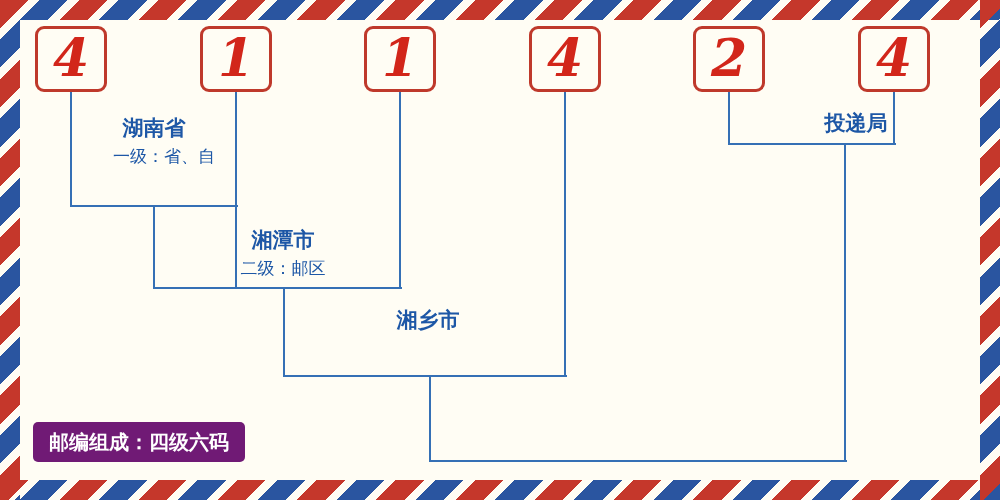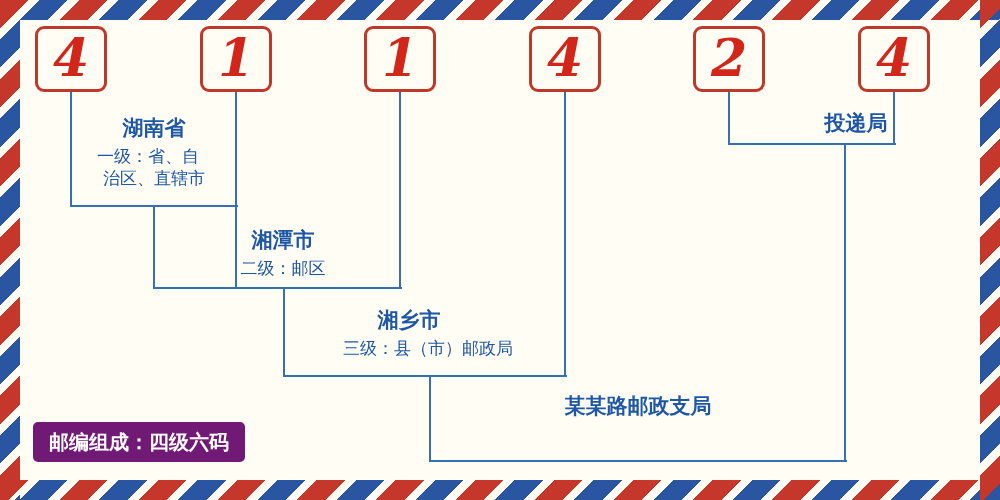--- a/index.html
+++ b/index.html
@@ -128,28 +128,25 @@
   <div class="line lh" style="left:283px; top:375px; width:284px;"></div>
   <div class="line lv" style="left:564px; top:92px;  height:285px;"></div>
   <div class="line lv" style="left:429px; top:375px; height:87px;"></div>
   <div class="line lh" style="left:429px; top:460px; width:418px;"></div>
   <div class="line lv" style="left:844px; top:143px; height:319px;"></div>
   <div class="line lh" style="left:728px; top:143px; width:168px;"></div>
   <div class="line lv" style="left:728px; top:92px;  height:53px;"></div>
   <div class="line lv" style="left:893px; top:92px;  height:53px;"></div>
 
   <div class="lvl-name" style="left:154px; top:114px;text-align:center;">湖南省</div>
-  <div class="lvl-desc" style="left:148px; top:145px;">一级：省、自</div>
-  <div class="lvl-desc" style="left:154px; top:167px;">治区、直辖市</div>
+  <div class="lvl-desc" style="left:164px; top:145px;">一级：省、自</div>
 
   <div class="lvl-name" style="left:283px; top:226px;">湘潭市</div>
   <div class="lvl-desc" style="left:283px; top:257px;">二级：邮区</div>
 
-  <div class="lvl-name" style="left:409px; top:306px;font-family:Liberation Mono, monospace;">湘乡市</div>
-  <div class="lvl-desc" style="left:428px; top:337px;">三级：县（市）邮政局</div>
+  <div class="lvl-name" style="left:428px; top:306px;font-family:Liberation Mono, monospace;">湘乡市</div>
 
-  <div class="lvl-name" style="left:638px; top:392px;">某某路邮政支局</div>
 
   <div class="lvl-name" style="left:856px; top:109px;">投递局</div>
 
   <div class="badge">邮编组成：四级六码</div>
 
 </div>
 
 </body></html>

